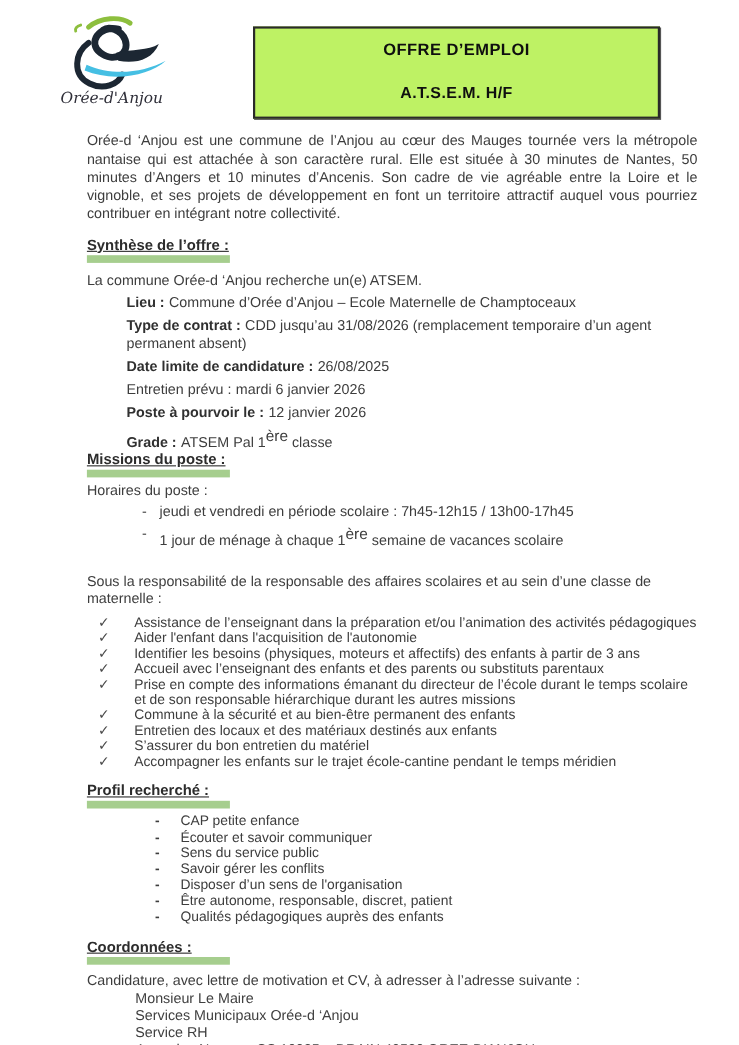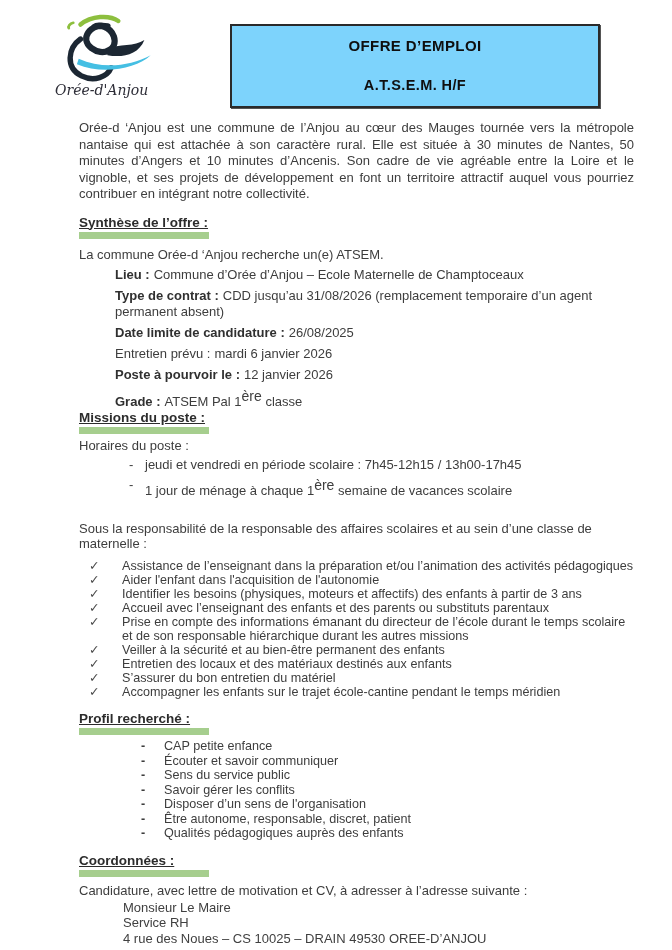--- a/index.html
+++ b/index.html
@@ -16,21 +16,21 @@
   .logo-block { width:120px; margin-left:-26px; flex:none; }
   .logo-block svg { display:block; width:100px; height:72px; }
   .logo-caption {
     font-family:"DejaVu Serif", serif; font-style:italic;
     font-size:14px; color:#2e2e38; margin:-2px 0 0 2px; white-space:nowrap;
   }
   .title-box {
     margin-left:57px; margin-top:12px; width:370px; height:84px;
     border:2px solid #2a2a2a; box-shadow:1px 1px 0 #555;
     box-sizing:border-box; text-align:center; padding-top:11px;
-    background:#7dd3fc;
+    background:#bef264;
   }
   .title-line1 { font-weight:bold; font-size:15px; color:#0f0f0f; letter-spacing:.4px; }
   .title-line2 { font-weight:bold; font-size:14.5px; color:#0f0f0f; margin-top:23px; letter-spacing:.4px; }
 
   
   .intro { text-align:justify; font-size:13px; line-height:16.5px; margin:12px 0 0 0; }
 
   
   .section-h { font-size:13.5px; font-weight:bold; color:#2c2c2c; margin:12px 0 0 0;text-decoration:underline; }
   .section-h.mt10 { margin-top:0; }
@@ -148,21 +148,21 @@
     <div class="c-item">
         <span class="check">✓</span>
         <span class="ctext">Accueil avec l’enseignant des enfants et des parents ou substituts parentaux</span>
       </div>
     <div class="c-item">
         <span class="check">✓</span>
         <span class="ctext">Prise en compte des informations émanant du directeur de l’école durant le temps scolaire et de son responsable hiérarchique durant les autres missions</span>
       </div>
     <div class="c-item">
         <span class="check">✓</span>
-        <span class="ctext">Veiller à la sécurité et au bien-être permanent des enfants</span>
+        <span class="ctext">Commune à la sécurité et au bien-être permanent des enfants</span>
       </div>
     <div class="c-item">
         <span class="check">✓</span>
         <span class="ctext">Entretien des locaux et des matériaux destinés aux enfants</span>
       </div>
     <div class="c-item">
         <span class="check">✓</span>
         <span class="ctext">S’assurer du bon entretien du matériel</span>
       </div>
     <div class="c-item">
@@ -202,17 +202,18 @@
         <span class="dash">-</span>
         <span>Qualités pédagogiques auprès des enfants</span>
       </div>
   </div>
 
   <h2 class="section-h">Coordonnées :</h2>
   <div class="accent-bar"></div>
   <div class="coord-intro">Candidature, avec lettre de motivation et CV, à adresser à l’adresse suivante :</div>
   <div class="address">
     <div>Monsieur Le Maire</div>
+    <div>Services Municipaux Orée-d ‘Anjou</div>
     <div>Service RH</div>
     <div>4 rue des Noues – CS 10025 – DRAIN 49530 OREE-D’ANJOU</div>
   </div>
 
 </div>
 
 </body></html>

